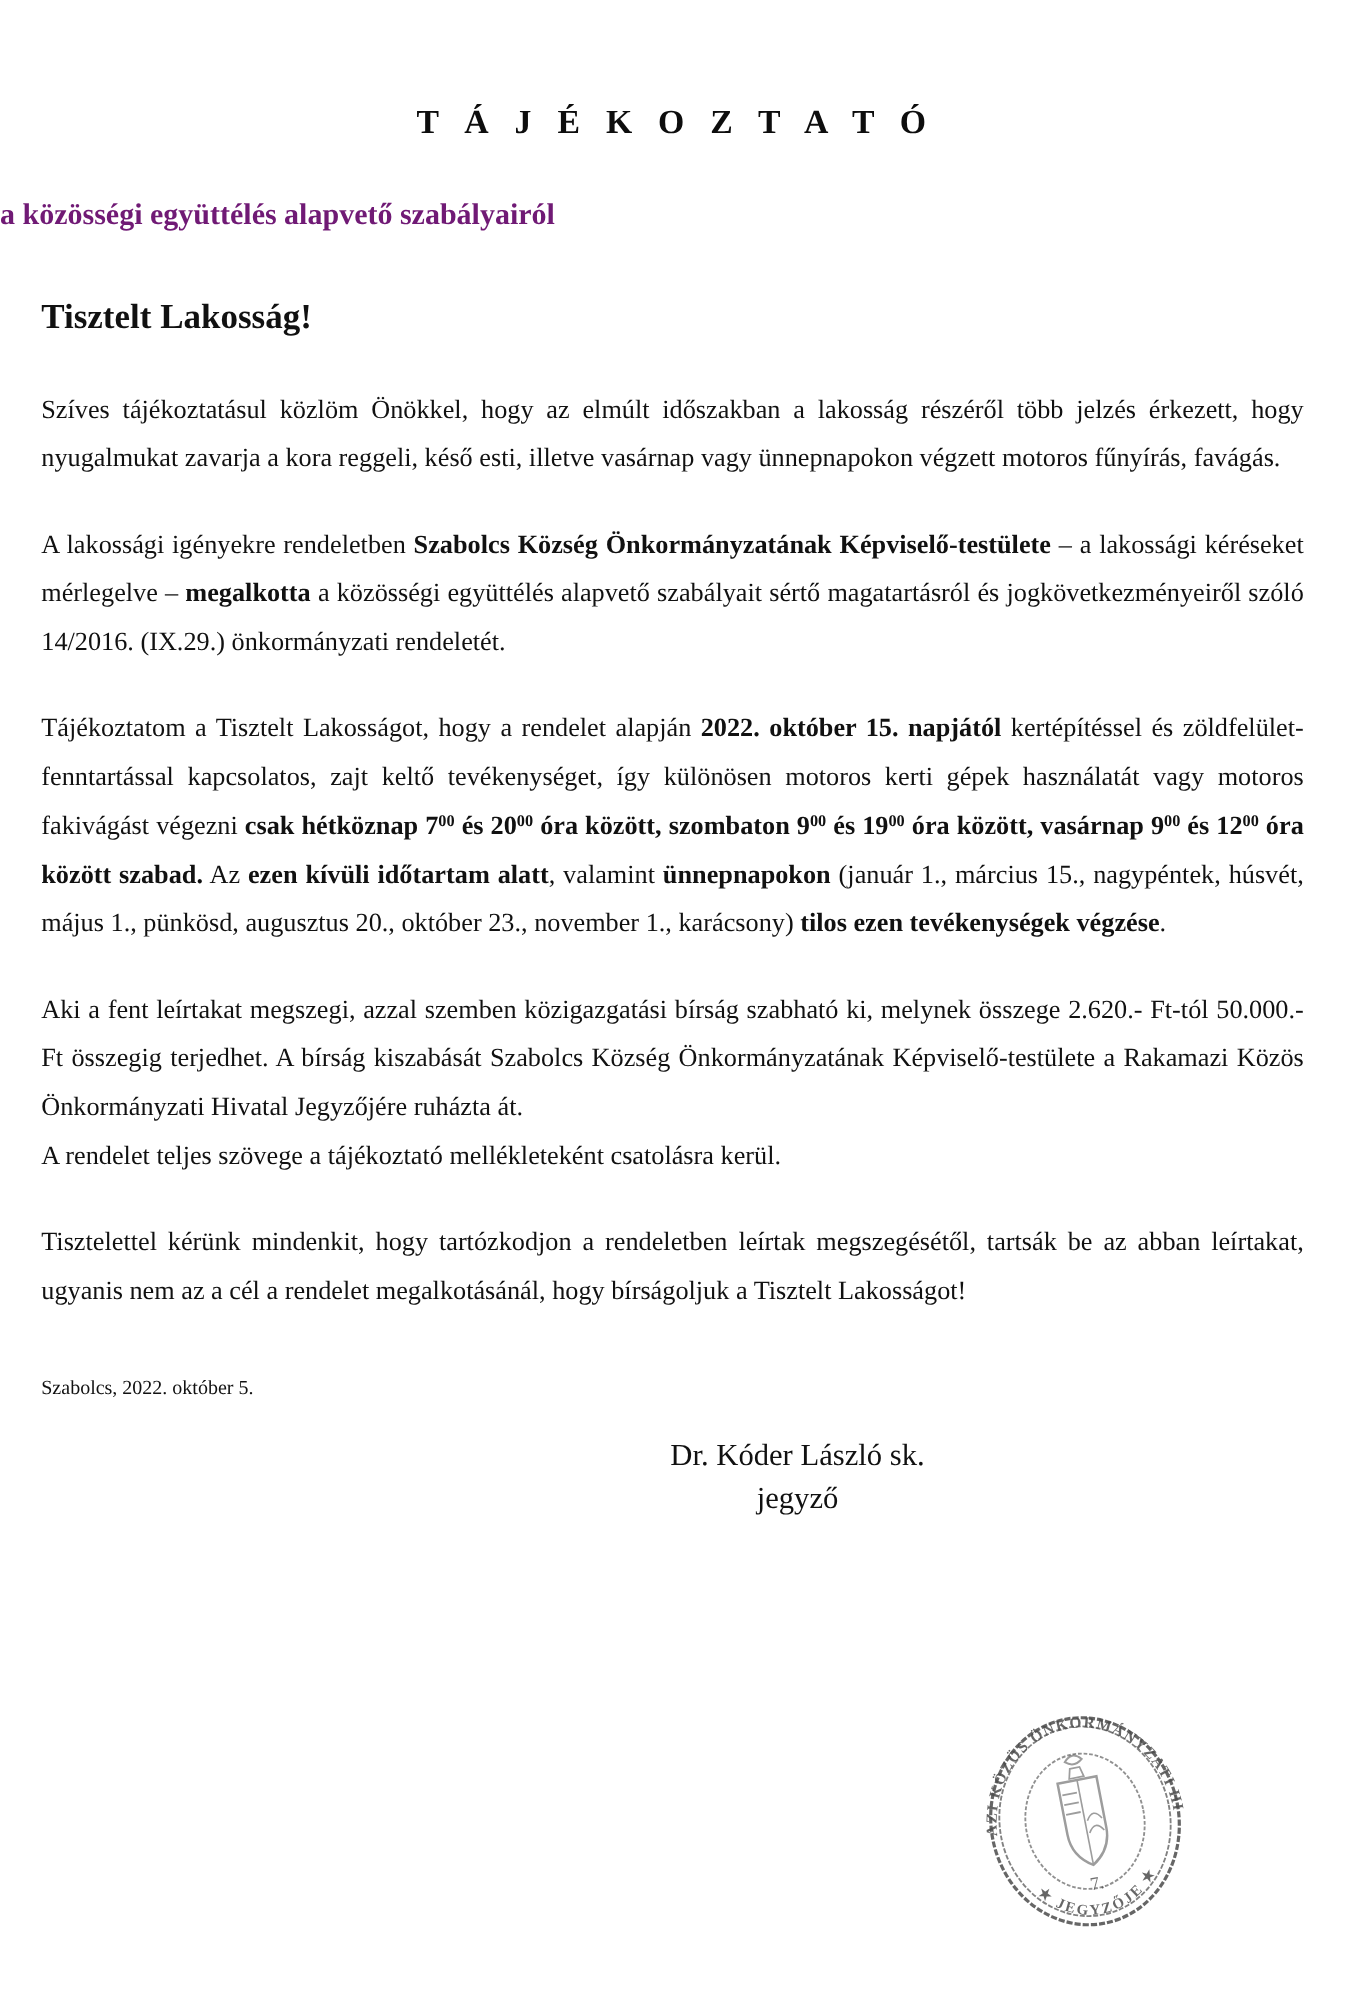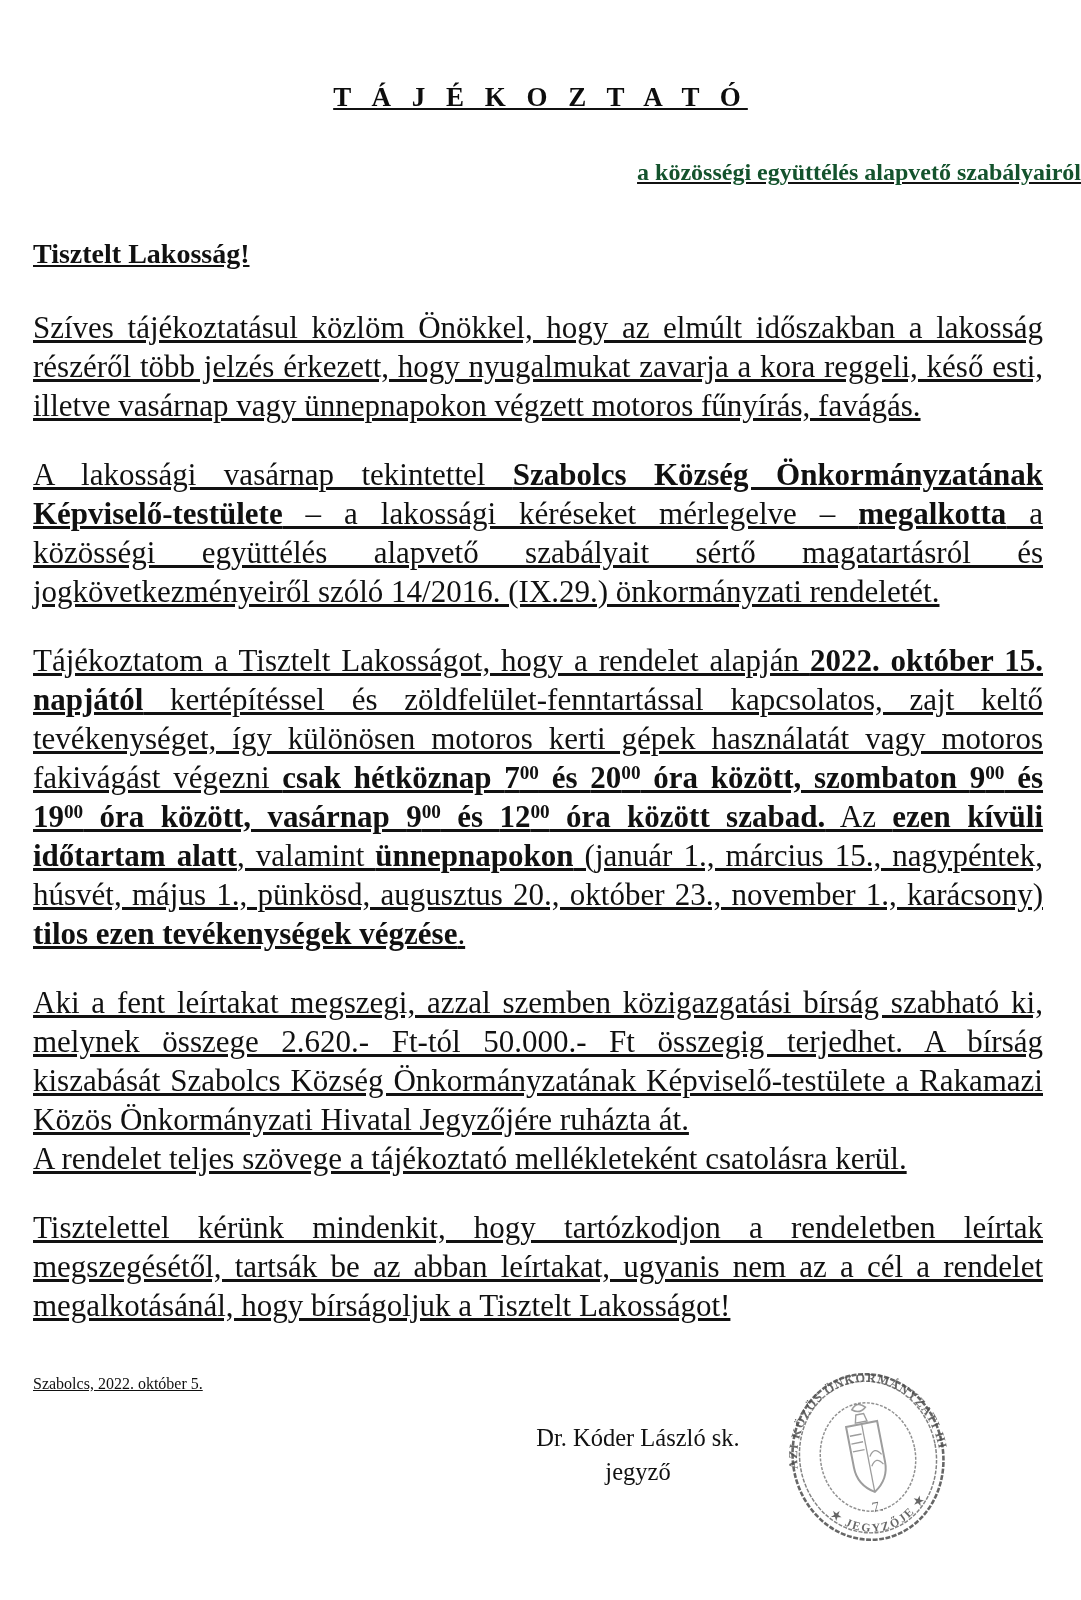--- a/index.html
+++ b/index.html
@@ -12,50 +12,49 @@
     height: 1600px;
     position: relative;
     font-family: "Liberation Serif", "DejaVu Serif", serif;
     color: #111111;
     overflow: hidden;
   }
   .page {
     position: absolute;
     inset: 0;
     padding: 0;
-    text-decoration: underline;
   }
   .doc-title {
     text-align: center;
     font-size: 27px;
     font-weight: bold;
     letter-spacing: 7px;
     margin: 0;
     padding-top: 82px;
     color: #0d0d0d;
   }
   .doc-subtitle {
-    text-align: right;
+    text-align: left;
     font-size: 24px;
     font-weight: bold;
     margin: 0;
     padding-top: 46px;
-    color: #14532d;
+    color: #701a75;
   }
   .body-wrap {
     margin: 0 38px 0 33px;
     padding-top: 52px;
   }
   .salutation {
     font-size: 28px;
     font-weight: bold;
     margin: 0 0 38px 0;
   }
   p.para {
-    font-size: 31px;
+    font-size: 21px;
     line-height: 39px;
     text-align: justify;
     margin: 0 0 30px 0;
     hyphens: none;
   }
   p.para.tight {
     margin-bottom: 0;
   }
   b, strong { font-weight: bold; }
   sup {
@@ -114,21 +113,21 @@
 
   <h2 class="doc-subtitle">a közösségi együttélés alapvető szabályairól</h2>
 
   <div class="body-wrap">
 
     <div class="salutation">Tisztelt Lakosság!</div>
 
     <p class="para">Szíves tájékoztatásul közlöm Önökkel, hogy az elmúlt időszakban a lakosság részéről több jelzés érkezett, hogy nyugalmukat zavarja a kora reggeli, késő esti, illetve vasárnap vagy ünnepnapokon végzett motoros fűnyírás, favágás.</p>
 
     <p class="para">
-      <span>A lakossági vasárnap tekintettel </span><b>Szabolcs Község Önkormányzatának Képviselő-testülete</b><span> – a lakossági kéréseket mérlegelve – </span><b>megalkotta</b><span> a közösségi együttélés alapvető szabályait sértő magatartásról és jogkövetkezményeiről szóló 14/2016. (IX.29.) önkormányzati rendeletét.</span>
+      <span>A lakossági igényekre rendeletben </span><b>Szabolcs Község Önkormányzatának Képviselő-testülete</b><span> – a lakossági kéréseket mérlegelve – </span><b>megalkotta</b><span> a közösségi együttélés alapvető szabályait sértő magatartásról és jogkövetkezményeiről szóló 14/2016. (IX.29.) önkormányzati rendeletét.</span>
     </p>
 
     <p class="para">
       <span>Tájékoztatom a Tisztelt Lakosságot, hogy a rendelet alapján </span><b>2022. október 15. napjától</b><span> kertépítéssel és zöldfelület-fenntartással kapcsolatos, zajt keltő tevékenységet, így különösen motoros kerti gépek használatát vagy motoros fakivágást végezni </span><b><span>csak hétköznap </span><span>7</span><sup>00</sup><span> és </span><span>20</span><sup>00</sup><span> óra között, szombaton </span><span>9</span><sup>00</sup><span> és </span><span>19</span><sup>00</sup><span> óra között, vasárnap </span><span>9</span><sup>00</sup><span> és </span><span>12</span><sup>00</sup><span> óra között szabad.</span></b><span> Az </span><b>ezen kívüli időtartam alatt</b><span>, valamint </span><b>ünnepnapokon</b><span> (január 1., március 15., nagypéntek, húsvét, május 1., pünkösd, augusztus 20., október 23., november 1., karácsony) </span><b>tilos ezen tevékenységek végzése</b><span>.</span>
     </p>
 
     <p class="para tight">Aki a fent leírtakat megszegi, azzal szemben közigazgatási bírság szabható ki, melynek összege 2.620.- Ft-tól 50.000.- Ft összegig terjedhet. A bírság kiszabását Szabolcs Község Önkormányzatának Képviselő-testülete a Rakamazi Közös Önkormányzati Hivatal Jegyzőjére ruházta át.</p>
 
     <p class="para">A rendelet teljes szövege a tájékoztató mellékleteként csatolásra kerül.</p>
 

